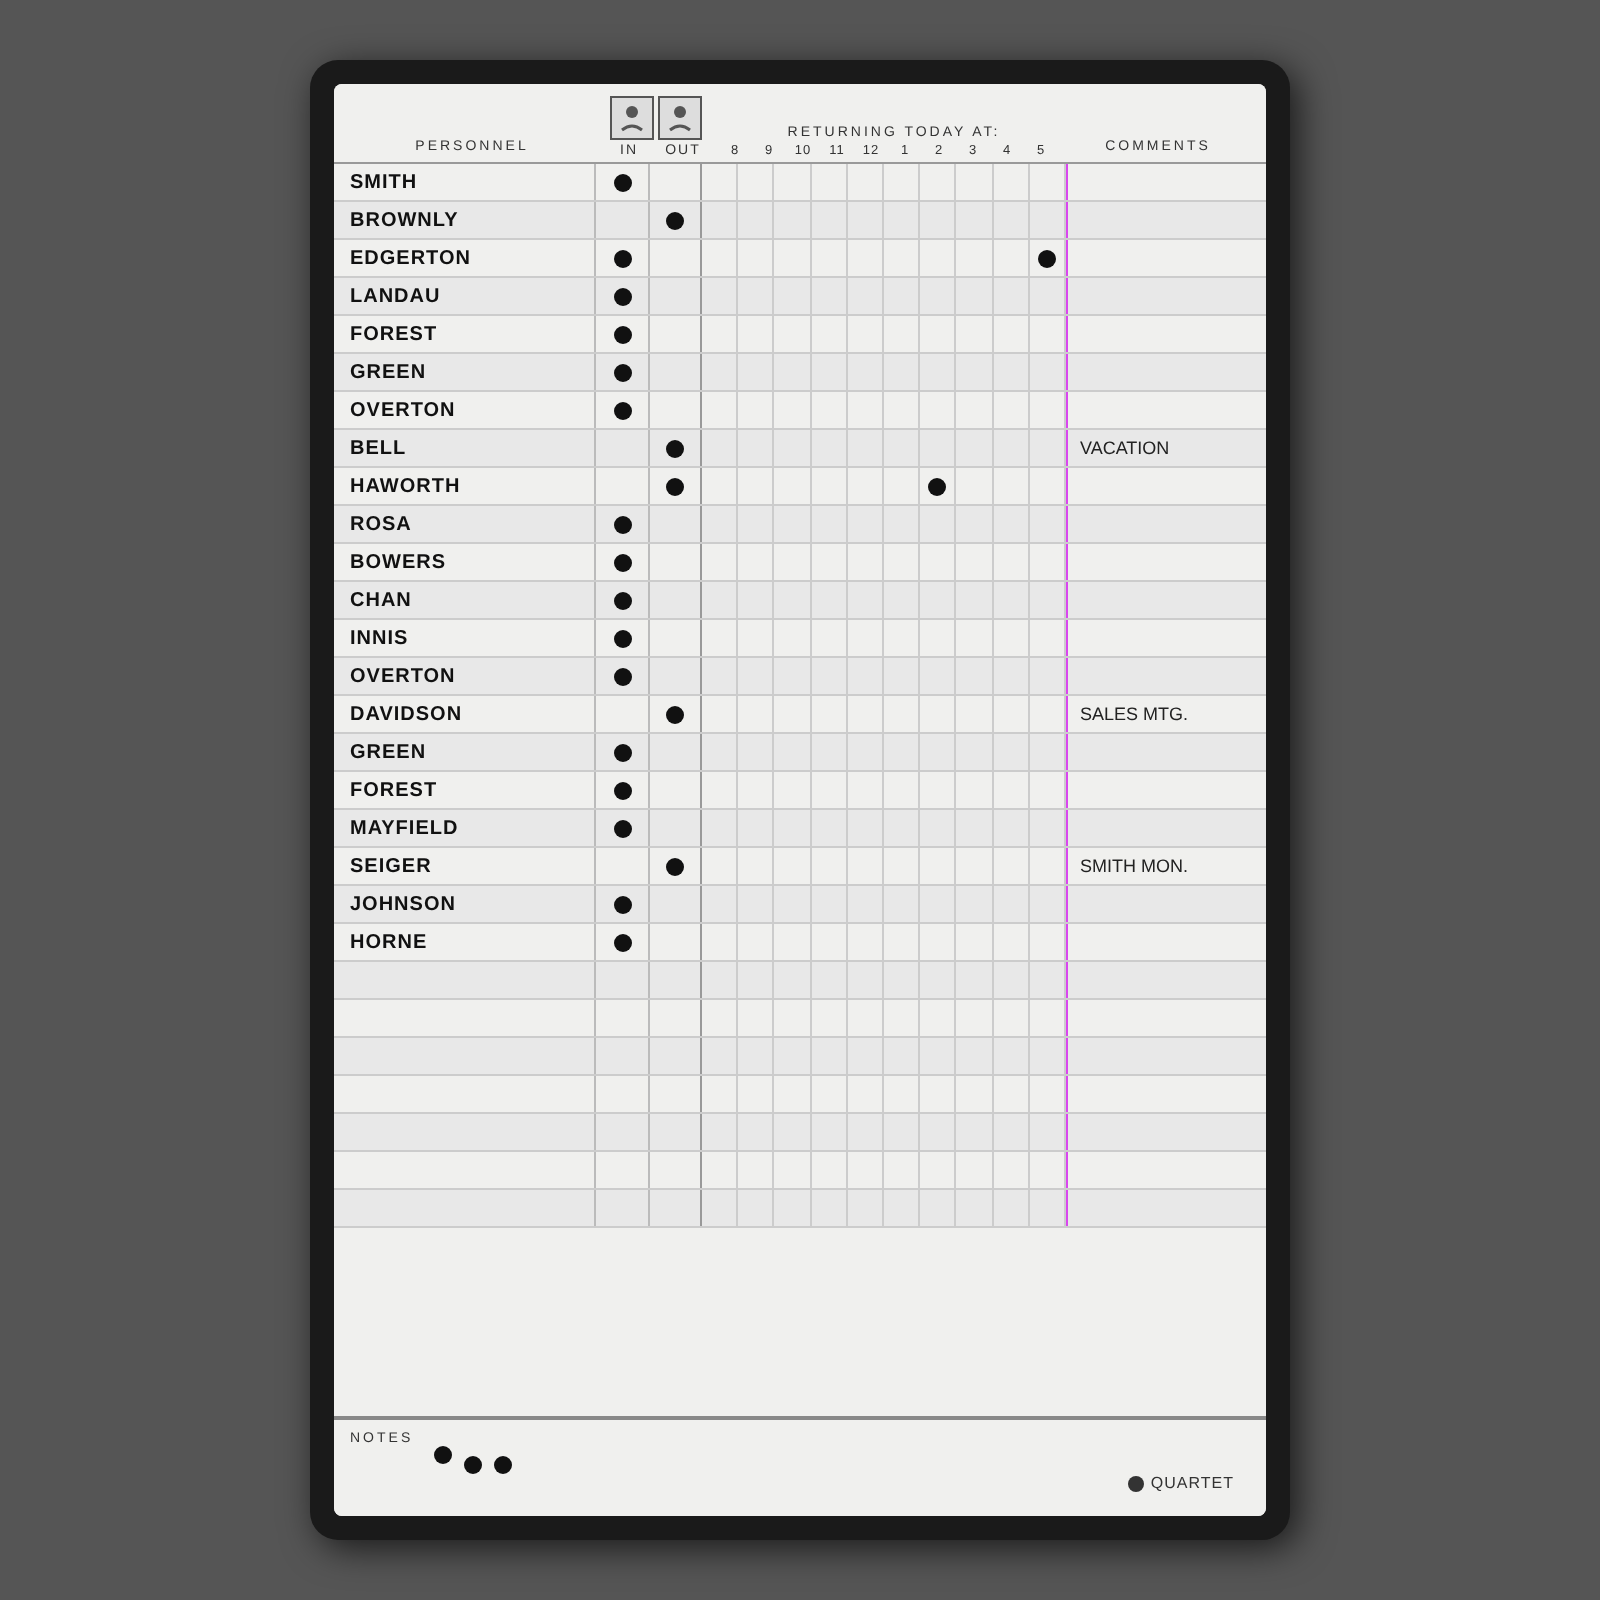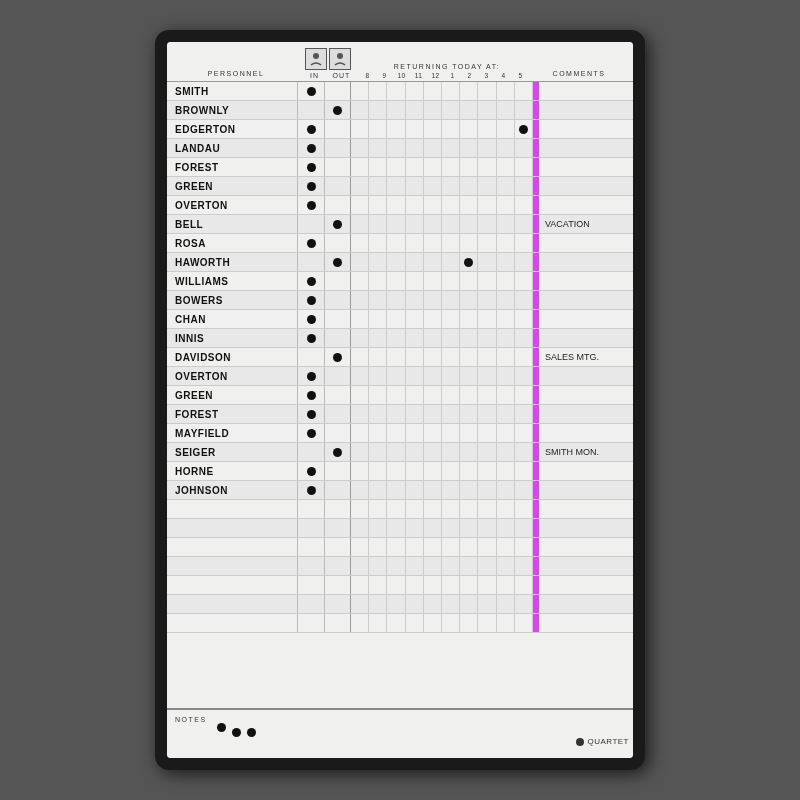--- a/index.html
+++ b/index.html
@@ -191,21 +191,21 @@
       justify-content: center;
       position: relative;
     }
     .comments-cell {
       width: 100px;
       flex-shrink: 0;
       font-size: 9px;
       color: #222;
       padding-left: 6px;
       font-family: 'Comic Sans MS', cursive, Arial, sans-serif;
-      border-left: 6px solid #d946ef;
+      border-left: 1px solid #d946ef;
       height: 100%;
       display: flex;
       align-items: center;
     }
     
     .notes-area {
       height: 50px;
       border-top: 2px solid #888;
       background: #f0f0ee;
       display: flex;
@@ -222,21 +222,21 @@
     }
     .notes-dots {
       display: flex;
       gap: 6px;
       align-items: center;
       margin-top: 4px;
     }
     .brand-area {
       position: absolute;
       bottom: 12px;
-      right: 4px;
+      right: 16px;
       font-size: 8px;
       color: #333;
       letter-spacing: 0.5px;
       display: flex;
       align-items: center;
       gap: 3px;
     }
     .brand-circle {
       width: 8px;
       height: 8px;
@@ -450,40 +450,20 @@
               <div class="time-cell"></div>
               <div class="time-cell"></div>
               <div class="time-cell"></div>
               <div class="time-cell"></div>
               <div class="time-cell"></div>
               <div class="time-cell"></div>
             </div>
             <div class="comments-cell">VACATION</div>
           </div>
           <div class="row">
-            <div class="name-cell">ROSA</div>
-            <div class="in-cell">
-              <div class="dot"></div>
-            </div>
-            <div class="out-cell"></div>
-            <div class="time-cells">
-              <div class="time-cell"></div>
-              <div class="time-cell"></div>
-              <div class="time-cell"></div>
-              <div class="time-cell"></div>
-              <div class="time-cell"></div>
-              <div class="time-cell"></div>
-              <div class="time-cell"></div>
-              <div class="time-cell"></div>
-              <div class="time-cell"></div>
-              <div class="time-cell"></div>
-            </div>
-            <div class="comments-cell"></div>
-          </div>
-          <div class="row">
             <div class="name-cell">HAWORTH</div>
             <div class="in-cell"></div>
             <div class="out-cell">
               <div class="dot"></div>
             </div>
             <div class="time-cells">
               <div class="time-cell"></div>
               <div class="time-cell"></div>
               <div class="time-cell"></div>
               <div class="time-cell"></div>
@@ -492,21 +472,21 @@
               <div class="time-cell">
                 <div class="dot"></div>
               </div>
               <div class="time-cell"></div>
               <div class="time-cell"></div>
               <div class="time-cell"></div>
             </div>
             <div class="comments-cell"></div>
           </div>
           <div class="row">
-            <div class="name-cell">WILLIAMS</div>
+            <div class="name-cell">ROSA</div>
             <div class="in-cell">
               <div class="dot"></div>
             </div>
             <div class="out-cell"></div>
             <div class="time-cells">
               <div class="time-cell"></div>
               <div class="time-cell"></div>
               <div class="time-cell"></div>
               <div class="time-cell"></div>
               <div class="time-cell"></div>
@@ -572,60 +552,60 @@
               <div class="time-cell"></div>
               <div class="time-cell"></div>
               <div class="time-cell"></div>
               <div class="time-cell"></div>
               <div class="time-cell"></div>
               <div class="time-cell"></div>
             </div>
             <div class="comments-cell"></div>
           </div>
           <div class="row">
+            <div class="name-cell">OVERTON</div>
+            <div class="in-cell">
+              <div class="dot"></div>
+            </div>
+            <div class="out-cell"></div>
+            <div class="time-cells">
+              <div class="time-cell"></div>
+              <div class="time-cell"></div>
+              <div class="time-cell"></div>
+              <div class="time-cell"></div>
+              <div class="time-cell"></div>
+              <div class="time-cell"></div>
+              <div class="time-cell"></div>
+              <div class="time-cell"></div>
+              <div class="time-cell"></div>
+              <div class="time-cell"></div>
+            </div>
+            <div class="comments-cell"></div>
+          </div>
+          <div class="row">
             <div class="name-cell">DAVIDSON</div>
             <div class="in-cell"></div>
             <div class="out-cell">
               <div class="dot"></div>
             </div>
             <div class="time-cells">
               <div class="time-cell"></div>
               <div class="time-cell"></div>
               <div class="time-cell"></div>
               <div class="time-cell"></div>
               <div class="time-cell"></div>
               <div class="time-cell"></div>
               <div class="time-cell"></div>
               <div class="time-cell"></div>
               <div class="time-cell"></div>
               <div class="time-cell"></div>
             </div>
             <div class="comments-cell">SALES MTG.</div>
           </div>
           <div class="row">
-            <div class="name-cell">OVERTON</div>
-            <div class="in-cell">
-              <div class="dot"></div>
-            </div>
-            <div class="out-cell"></div>
-            <div class="time-cells">
-              <div class="time-cell"></div>
-              <div class="time-cell"></div>
-              <div class="time-cell"></div>
-              <div class="time-cell"></div>
-              <div class="time-cell"></div>
-              <div class="time-cell"></div>
-              <div class="time-cell"></div>
-              <div class="time-cell"></div>
-              <div class="time-cell"></div>
-              <div class="time-cell"></div>
-            </div>
-            <div class="comments-cell"></div>
-          </div>
-          <div class="row">
             <div class="name-cell">GREEN</div>
             <div class="in-cell">
               <div class="dot"></div>
             </div>
             <div class="out-cell"></div>
             <div class="time-cells">
               <div class="time-cell"></div>
               <div class="time-cell"></div>
               <div class="time-cell"></div>
               <div class="time-cell"></div>
@@ -692,41 +672,41 @@
               <div class="time-cell"></div>
               <div class="time-cell"></div>
               <div class="time-cell"></div>
               <div class="time-cell"></div>
               <div class="time-cell"></div>
               <div class="time-cell"></div>
             </div>
             <div class="comments-cell">SMITH MON.</div>
           </div>
           <div class="row">
+            <div class="name-cell">JOHNSON</div>
+            <div class="in-cell">
+              <div class="dot"></div>
+            </div>
+            <div class="out-cell"></div>
+            <div class="time-cells">
+              <div class="time-cell"></div>
+              <div class="time-cell"></div>
+              <div class="time-cell"></div>
+              <div class="time-cell"></div>
+              <div class="time-cell"></div>
+              <div class="time-cell"></div>
+              <div class="time-cell"></div>
+              <div class="time-cell"></div>
+              <div class="time-cell"></div>
+              <div class="time-cell"></div>
+            </div>
+            <div class="comments-cell"></div>
+          </div>
+          <div class="row">
             <div class="name-cell">HORNE</div>
-            <div class="in-cell">
-              <div class="dot"></div>
-            </div>
-            <div class="out-cell"></div>
-            <div class="time-cells">
-              <div class="time-cell"></div>
-              <div class="time-cell"></div>
-              <div class="time-cell"></div>
-              <div class="time-cell"></div>
-              <div class="time-cell"></div>
-              <div class="time-cell"></div>
-              <div class="time-cell"></div>
-              <div class="time-cell"></div>
-              <div class="time-cell"></div>
-              <div class="time-cell"></div>
-            </div>
-            <div class="comments-cell"></div>
-          </div>
-          <div class="row">
-            <div class="name-cell">JOHNSON</div>
             <div class="in-cell">
               <div class="dot"></div>
             </div>
             <div class="out-cell"></div>
             <div class="time-cells">
               <div class="time-cell"></div>
               <div class="time-cell"></div>
               <div class="time-cell"></div>
               <div class="time-cell"></div>
               <div class="time-cell"></div>

